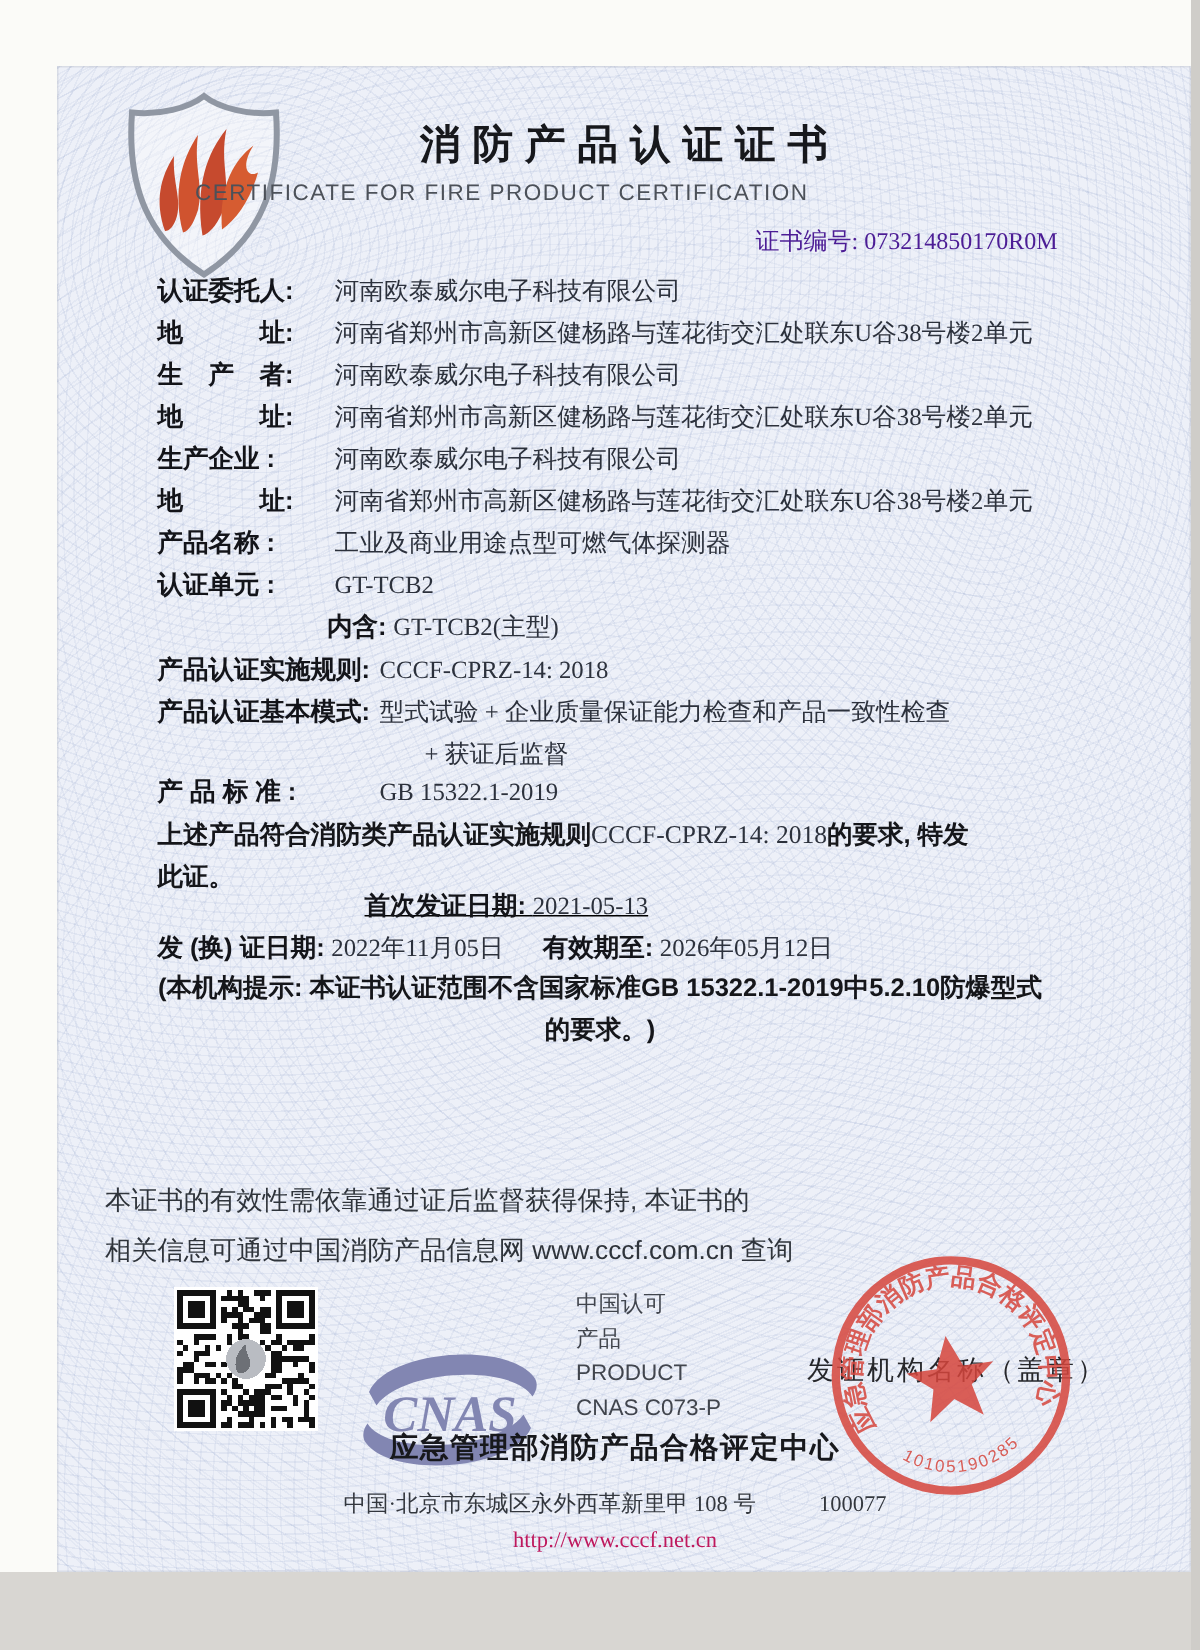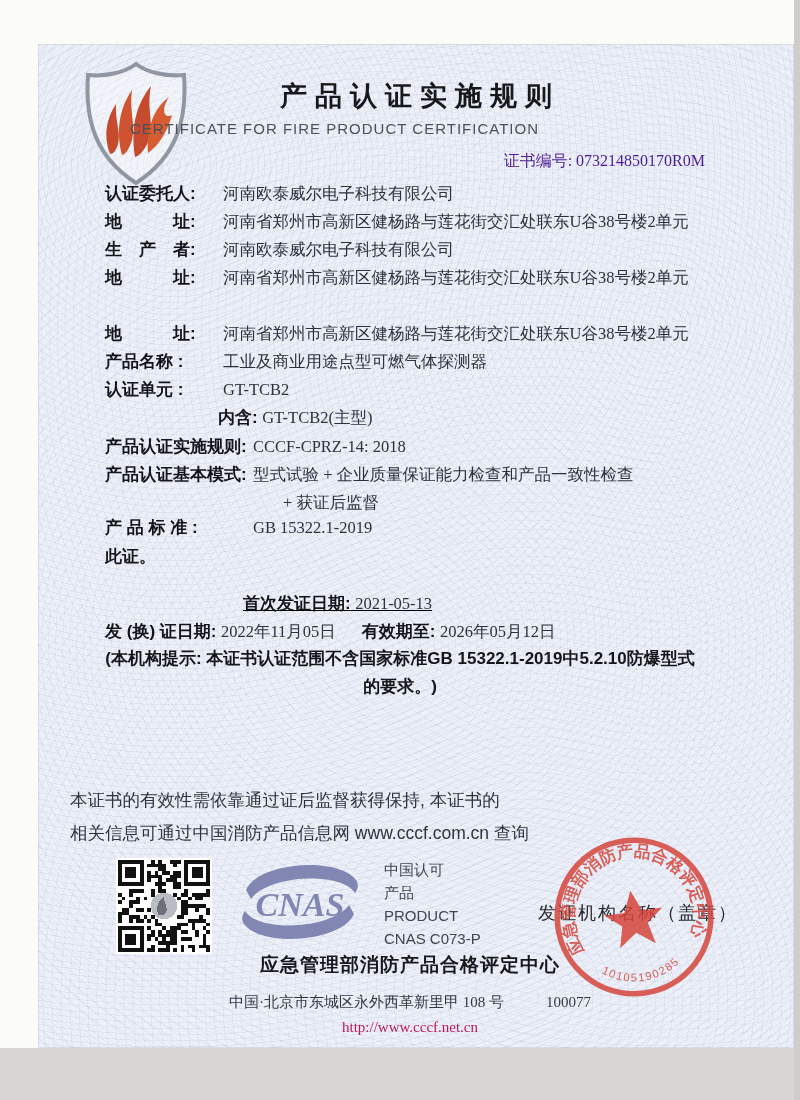--- a/index.html
+++ b/index.html
@@ -34,21 +34,21 @@
   .dateline{white-space:nowrap;}
   .dlab{font-weight:700;font-size:17px;color:#131419;}
   .dval{font-size:16.5px;font-family:"Liberation Serif","DejaVu Serif",serif;color:#2c313c;}
   .gap{display:inline-block;width:26px;}
   .note{left:70px;top:645px;width:660px;text-align:center;font-weight:700;font-size:17px;
     color:#15161a;line-height:28px;}
   .verify{left:70px;top:784px;width:660px;text-align:left;font-size:17.5px;color:#2f343b;line-height:33px;}
 
   .qrbox{left:116px;top:858px;width:92px;height:92px;background:#fff;padding:2px;}
   .qrcap{left:112px;top:952px;width:102px;text-align:center;font-size:14.5px;color:#3a3e45;line-height:19px;}
-  .cnasbox{left:238px;top:854px;width:124px;height:96px;}
+  .cnasbox{left:238px;top:892px;width:124px;height:96px;}
   .cnastxt{left:384px;top:858px;font-size:15px;color:#41454d;line-height:23px;}
   .issuer{left:538px;top:901px;font-weight:400;font-size:18px;letter-spacing:2px;color:#26272b;white-space:nowrap;}
   .stamp{left:546px;top:829px;width:176px;height:176px;opacity:.85;}
 
   .org{left:70px;top:952px;width:680px;text-align:center;font-weight:700;font-size:19px;
     letter-spacing:1px;color:#17181c;}
   .addr{left:70px;top:993px;width:680px;text-align:center;font-size:15px;
     font-family:"Liberation Serif","DejaVu Serif",serif;color:#33373e;}
   .addr .pc{display:inline-block;margin-left:42px;}
   .url{left:70px;top:1019px;width:680px;text-align:center;font-size:15px;
@@ -64,36 +64,39 @@
 
   <div class="abs" style="left:66px;top:56px;width:140px;height:140px;">
     <svg viewBox="0 0 140 140" width="140" height="140">
       <path d="M70,8 C60,16 40,21 22,19 C19,62 28,100 70,127 C112,100 121,62 118,19 C100,21 80,16 70,8 Z" fill="rgba(255,255,255,0.35)" stroke="#9097a3" stroke-width="4"></path>
       <path d="M44,98 C37,78 41,62 50,48 C49,66 55,76 52,88 C50,95 47,98 44,98 Z" fill="#c64a2e"></path>
       <path d="M56,99 C49,72 55,50 66,34 C63,56 70,68 66,84 C63,93 60,98 56,99 Z" fill="#d0532f"></path>
       <path d="M69,101 C64,68 72,46 85,30 C80,54 89,66 82,86 C78,95 73,100 69,101 Z" fill="#c64a2e"></path>
       <path d="M82,97 C80,72 88,52 103,41 C94,55 99,63 106,59 C101,77 92,90 82,97 Z" fill="#d65c31"></path>
     </svg>
   </div>
-  <div class="abs title">产品认证实施规则</div>
+  <div class="abs title">消防产品认证证书</div>
   <div class="abs subtitle">CERTIFICATE FOR FIRE PRODUCT CERTIFICATION</div>
   <div class="abs certno">证书编号: 073214850170R0M</div>
 
   <div class="frow" style="top:183px;">
     <span class="flabel w1">认证委托人:</span><span class="fval">河南欧泰威尔电子科技有限公司</span>
   </div>
   <div class="frow" style="top:211px;">
     <span class="flabel w1">地　　　址:</span><span class="fval">河南省郑州市高新区健杨路与莲花街交汇处联东U谷38号楼2单元</span>
   </div>
   <div class="frow" style="top:239px;">
     <span class="flabel w1">生　产　者:</span><span class="fval">河南欧泰威尔电子科技有限公司</span>
   </div>
   <div class="frow" style="top:267px;">
     <span class="flabel w1">地　　　址:</span><span class="fval">河南省郑州市高新区健杨路与莲花街交汇处联东U谷38号楼2单元</span>
   </div>
+  <div class="frow" style="top:295px;">
+    <span class="flabel w1">生产企业 :</span><span class="fval">河南欧泰威尔电子科技有限公司</span>
+  </div>
   <div class="frow" style="top:323px;">
     <span class="flabel w1">地　　　址:</span><span class="fval">河南省郑州市高新区健杨路与莲花街交汇处联东U谷38号楼2单元</span>
   </div>
   <div class="frow" style="top:351px;">
     <span class="flabel w1">产品名称 :</span><span class="fval">工业及商业用途点型可燃气体探测器</span>
   </div>
   <div class="frow" style="top:379px;">
     <span class="flabel w1">认证单元 :</span><span class="fval">GT-TCB2</span>
   </div>
   <div class="frow" style="top:407px;left:218px;">
@@ -106,20 +109,21 @@
     <span class="flabel w2">产品认证基本模式:</span><span class="fval">型式试验 + 企业质量保证能力检查和产品一致性检查</span>
   </div>
   <div class="frow" style="top:492px;left:283px;">
     <span class="fval">+ 获证后监督</span>
   </div>
   <div class="frow" style="top:517px;">
     <span class="flabel w2">产 品 标 准 :</span><span class="fval">GB 15322.1-2019</span>
   </div>
 
   <div class="abs stmt">
+    <div><span>上述产品符合消防类产品认证实施规则</span><span class="code">CCCF-CPRZ-14: 2018</span><span>的要求, 特发</span></div>
     <div>此证。</div>
   </div>
 
   <div class="abs dateline" style="left:243px;top:592px;text-decoration:underline;">
     <span class="dlab">首次发证日期:</span>
     <span class="dval">2021-05-13</span>
   </div>
   <div class="abs dateline" style="left:105px;top:620px;">
     <span class="dlab">发 (换) 证日期:</span>
     <span class="dval">2022年11月05日</span><span class="gap"></span><span class="dlab">有效期至:</span>

